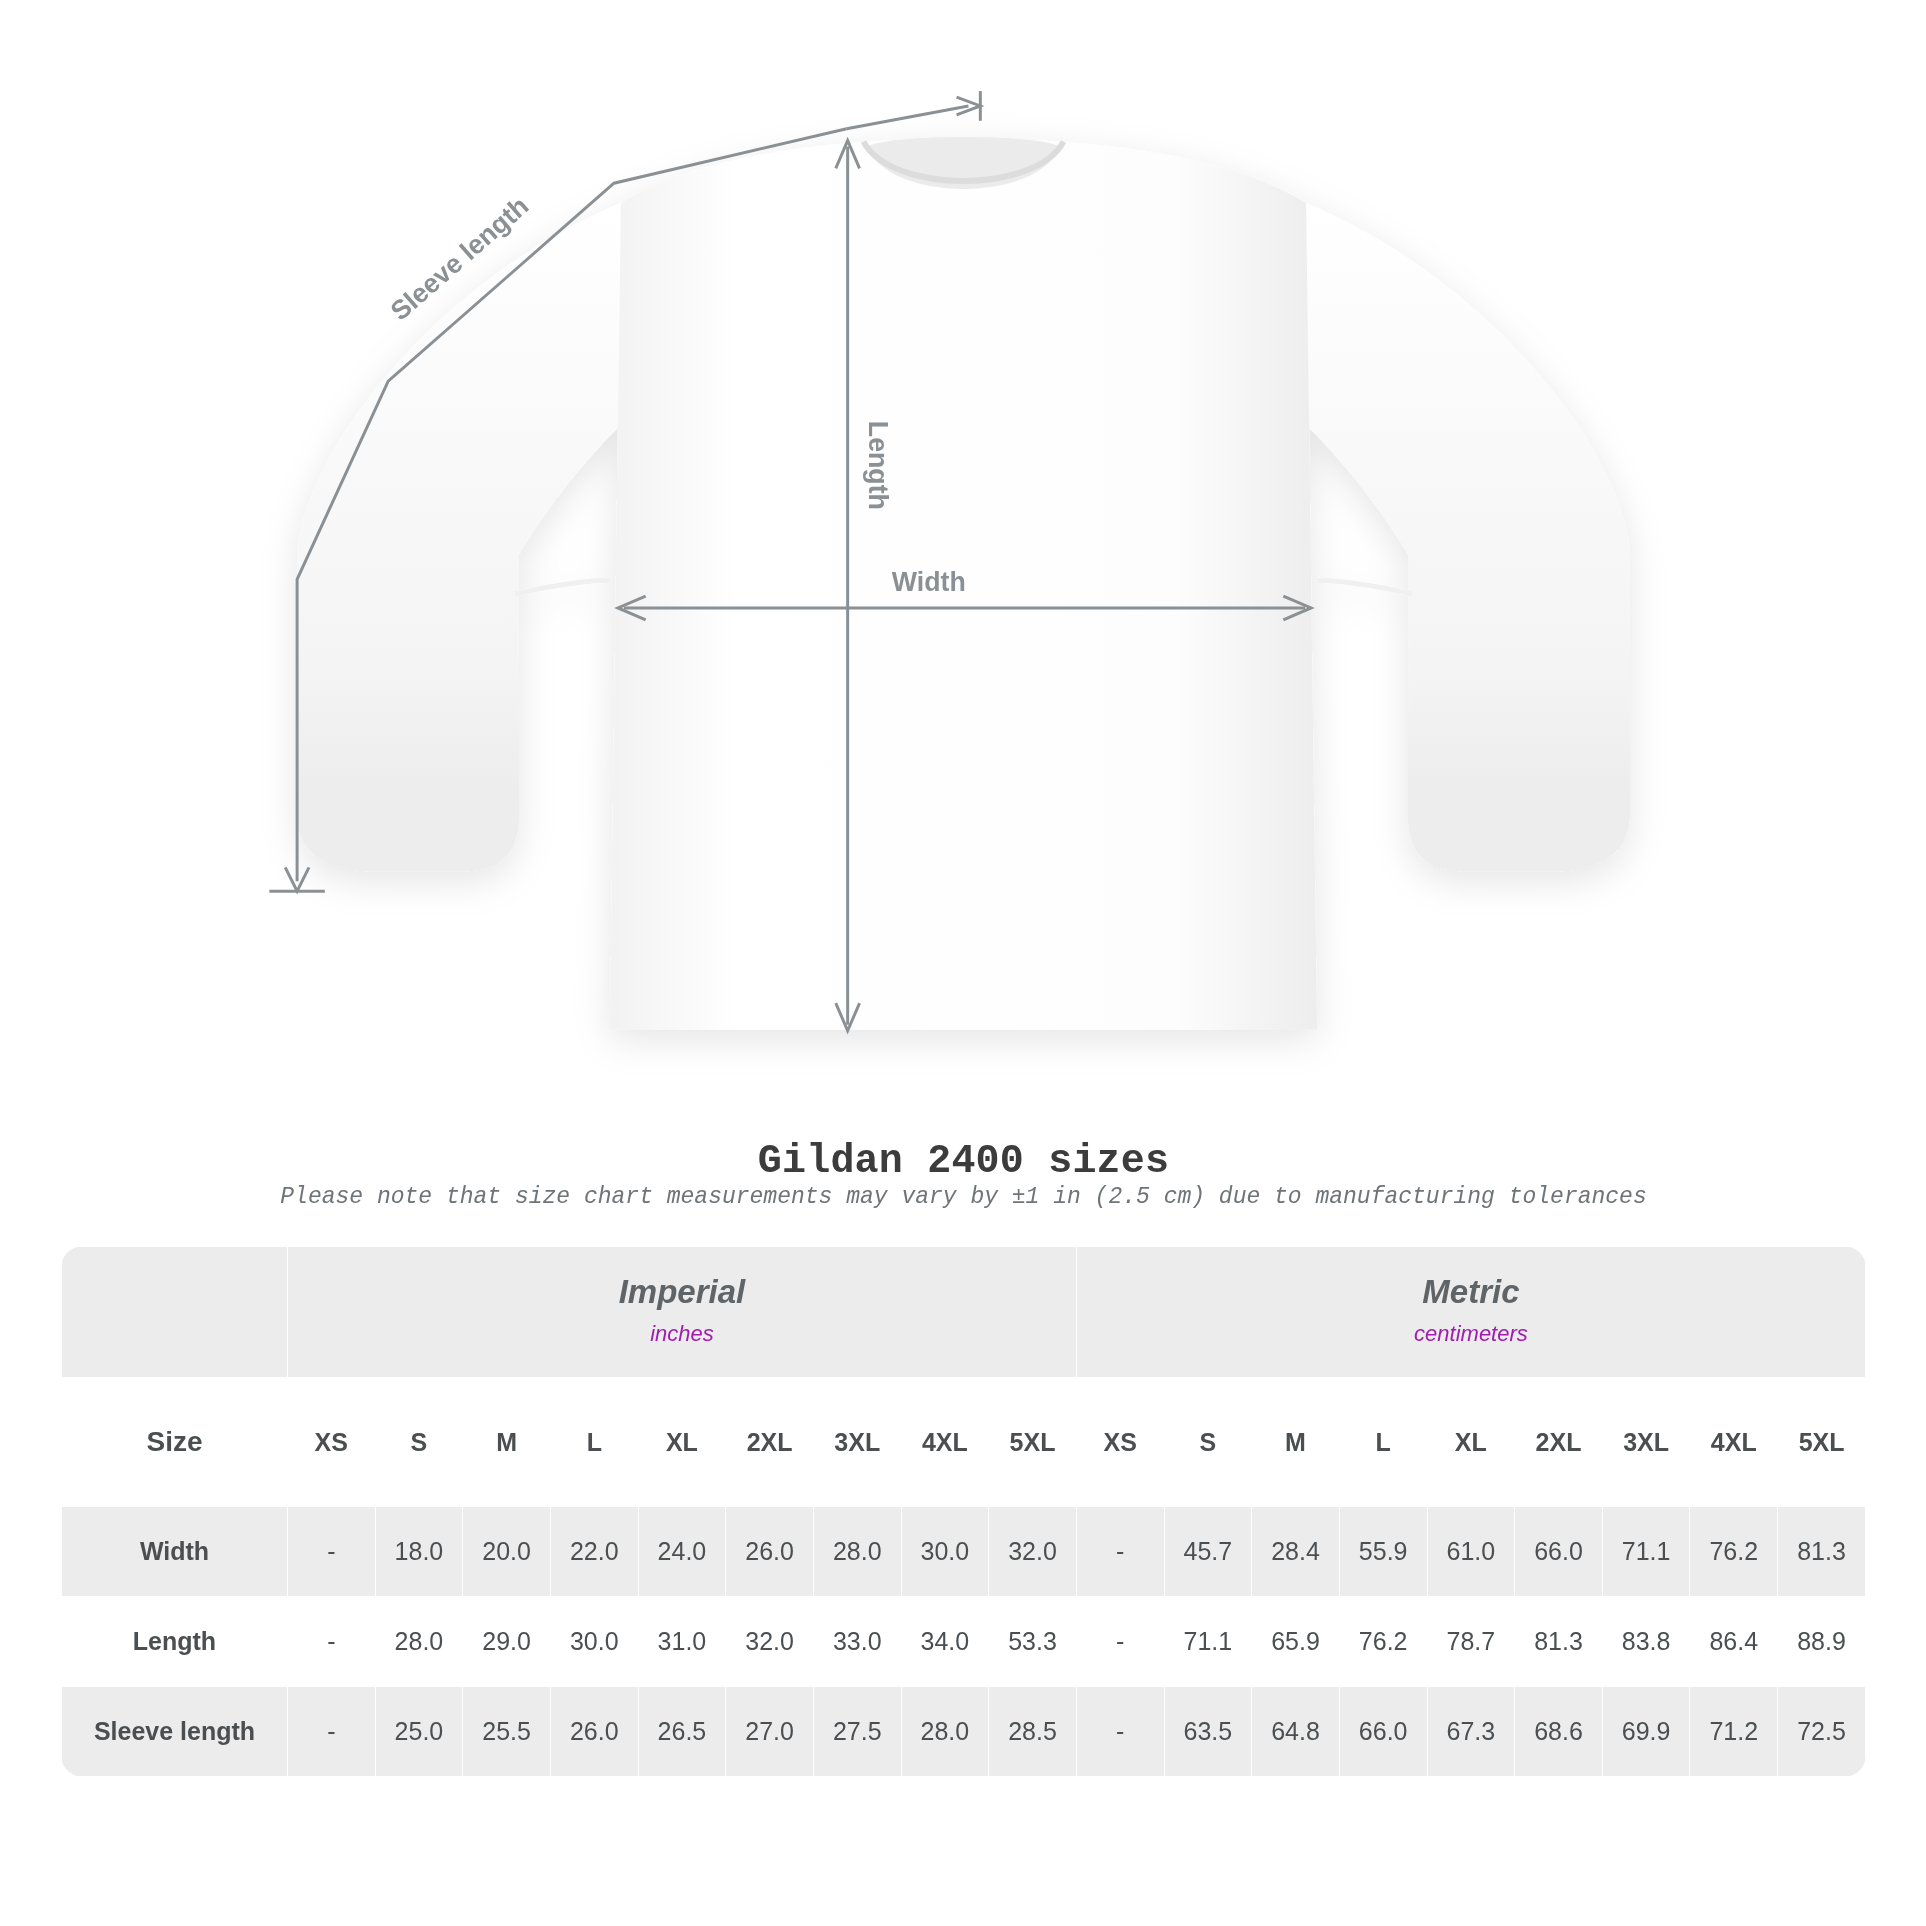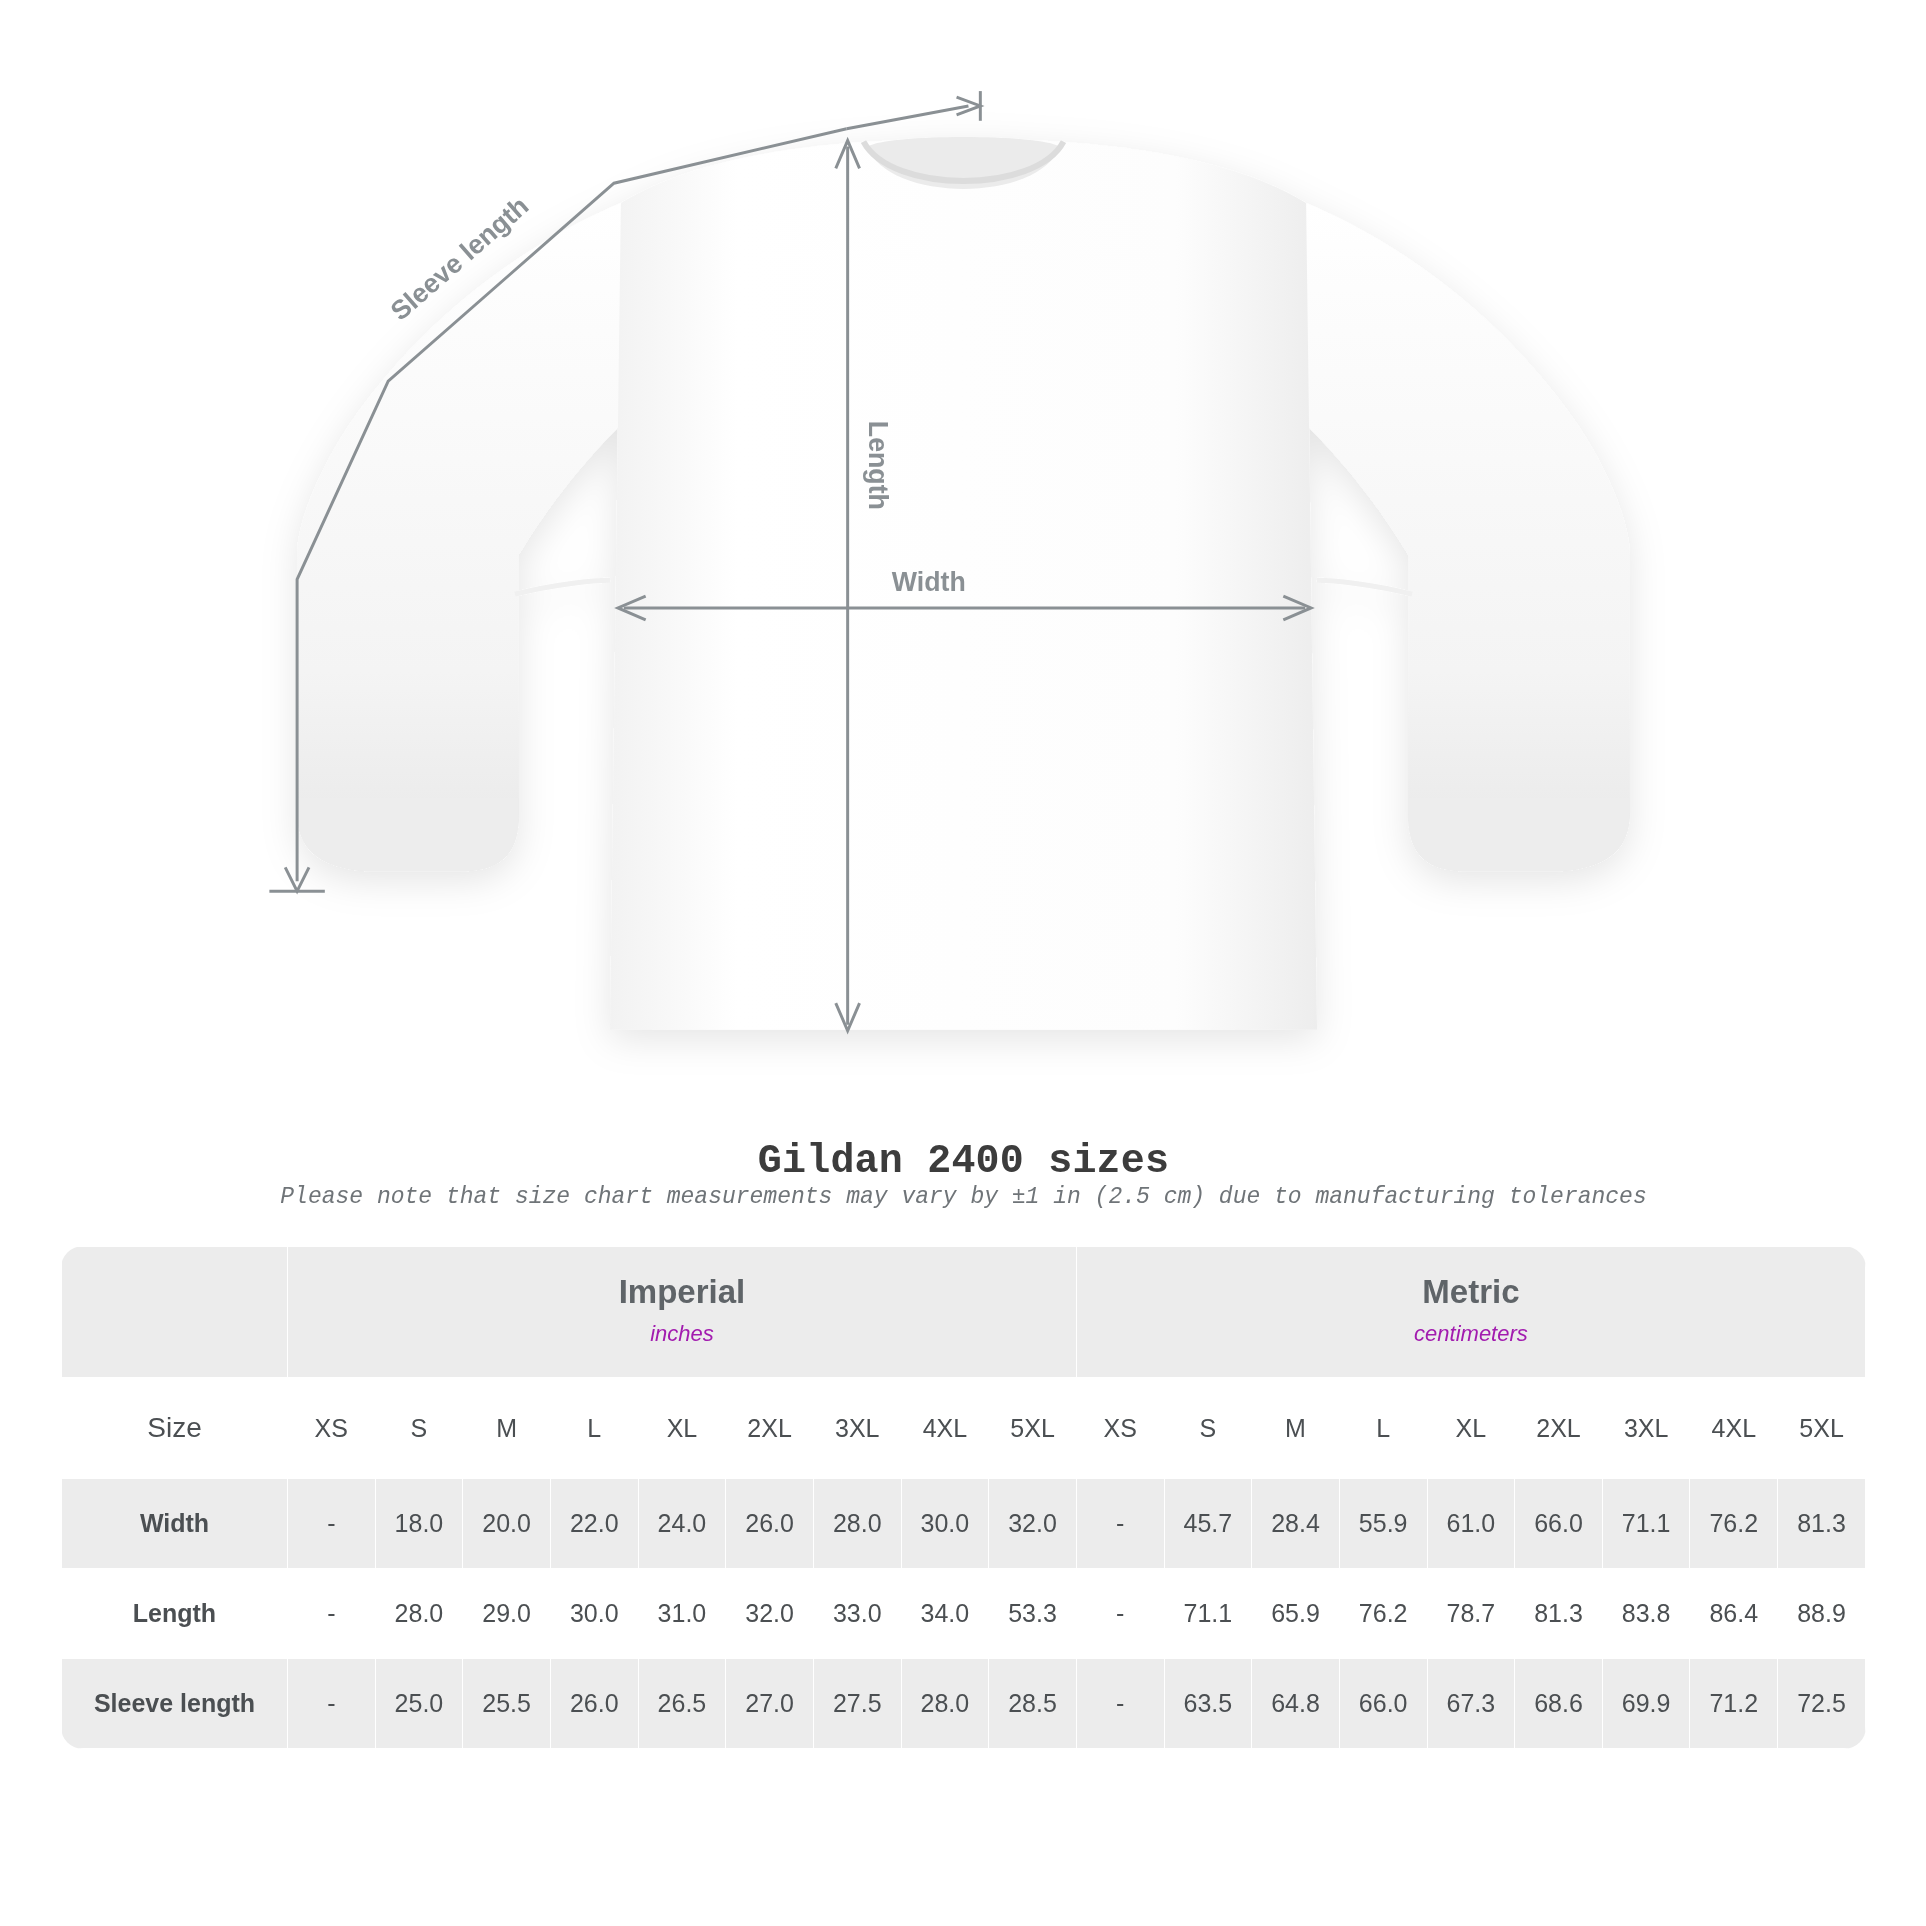--- a/index.html
+++ b/index.html
@@ -65,36 +65,37 @@
   }
   
   .unit-row td {
     background: #ececec;
     padding: 26px 0 30px 0;
     border: none;
   }
   .unit-name {
     font-size: 33px;
     font-weight: bold;
+    font-style: italic;
     color: #5f6468;
   }
   .unit-sub {
     font-size: 22px;
     font-style: italic;
     color: #a21caf;
     margin-top: 10px;
   }
   .blank-cell { background:#ececec; border:none; }
 
   .head-row th {
     background: #ffffff;
     font-size: 27px;
-    font-weight: normal;
+    font-weight: bold;
     color: #53585c;
-    padding: 34px 0;
+    padding: 48px 0;
     border: 1px solid #ffffff;
   }
   .head-row th.rowlabel { font-size: 28px; }
 
   .data-row td {
     padding: 30px 0;
     font-size: 26px;
   }
   .data-row.odd td { background: #ececec; }
   .data-row.even td { background: #ffffff; }

